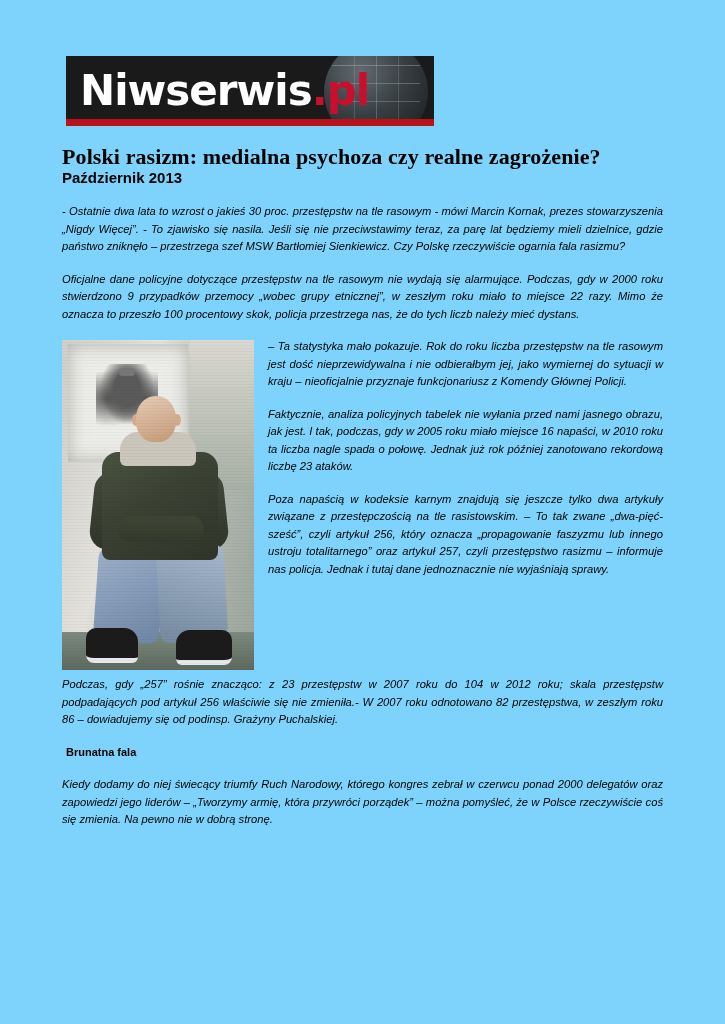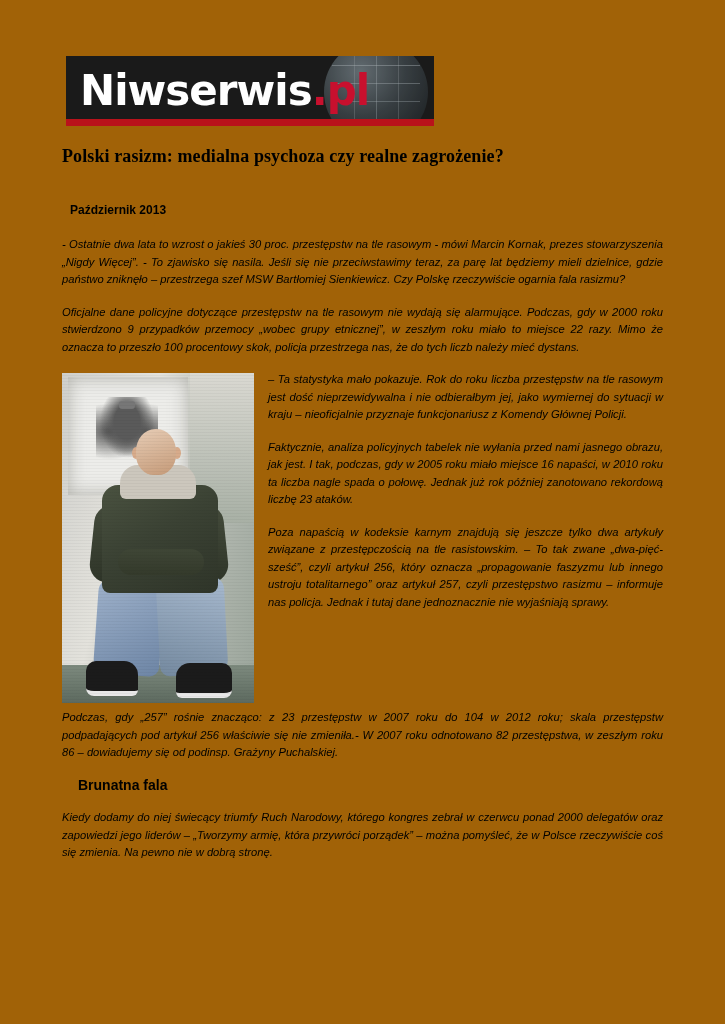--- a/index.html
+++ b/index.html
@@ -11,21 +11,21 @@
     width: 725px;
     height: 1024px;
     font-family: "Liberation Sans", sans-serif;
     color: #000000;
     overflow: hidden;
   }
   .page {
     position: relative;
     width: 725px;
     height: 1024px;
-    background: #a16207;
+    background: #7dd3fc;
     box-sizing: border-box;
     padding: 56px 62px 0 62px;
   }
 
   
   .logo-banner {
     position: relative;
     width: 368px;
     height: 70px;
     margin: 0 0 0 4px;
@@ -86,40 +86,40 @@
   }
 
   
   .article {
     margin-top: 22px;
     font-size: 11.2px;
     line-height: 17.5px;
   }
   h1.title {
     font-family: "Liberation Serif", serif;
-    font-size: 18px;
+    font-size: 22px;
     font-weight: bold;
-    margin: 0 0 36px 0;
+    margin: 0 0 3px 0;
     color: #000;
     letter-spacing: 0.1px;
   }
   .dateline {
     font-weight: bold;
-    font-size: 12px;
-    margin: 0 0 17px 8px;
+    font-size: 15px;
+    margin: 0 0 17px 0;
   }
   p.body {
     margin: 0 0 15px 0;
     text-align: justify;
     font-style: italic;
   }
   .subhead {
     font-weight: bold;
-    font-size: 14px;
-    margin: 0 0 15px 16px;
+    font-size: 11px;
+    margin: 0 0 15px 4px;
   }
 
   
   .figure {
     float: left;
     width: 192px;
     height: 330px;
     margin: 2px 14px 6px 0;
     background: #8b9a8f;
     position: relative;

